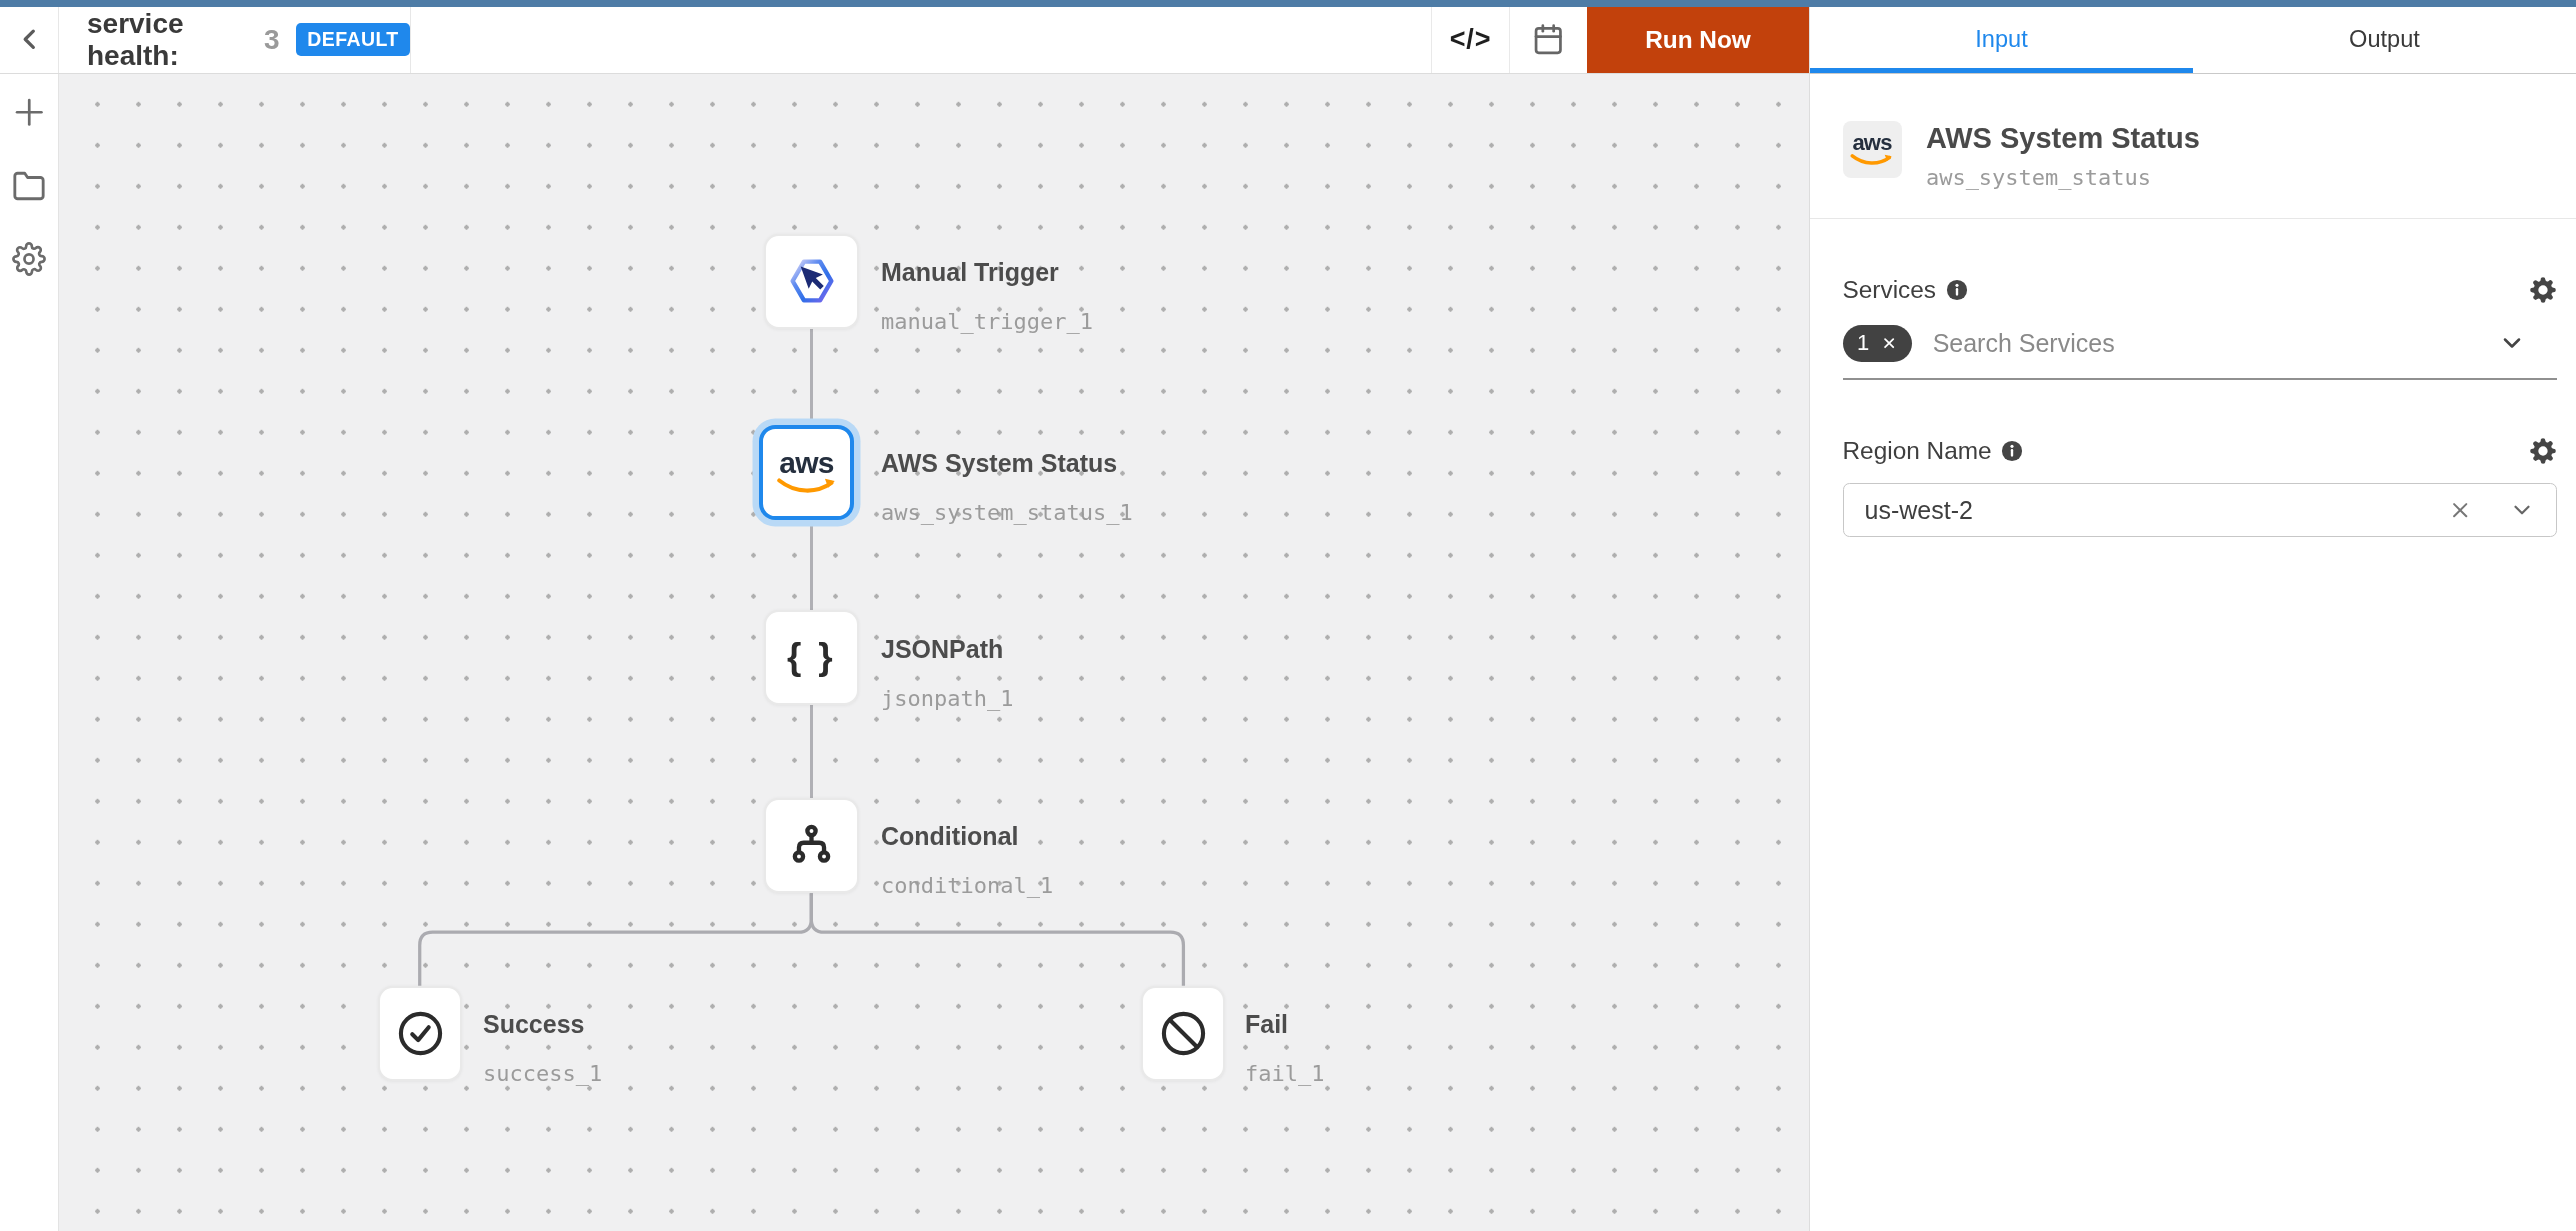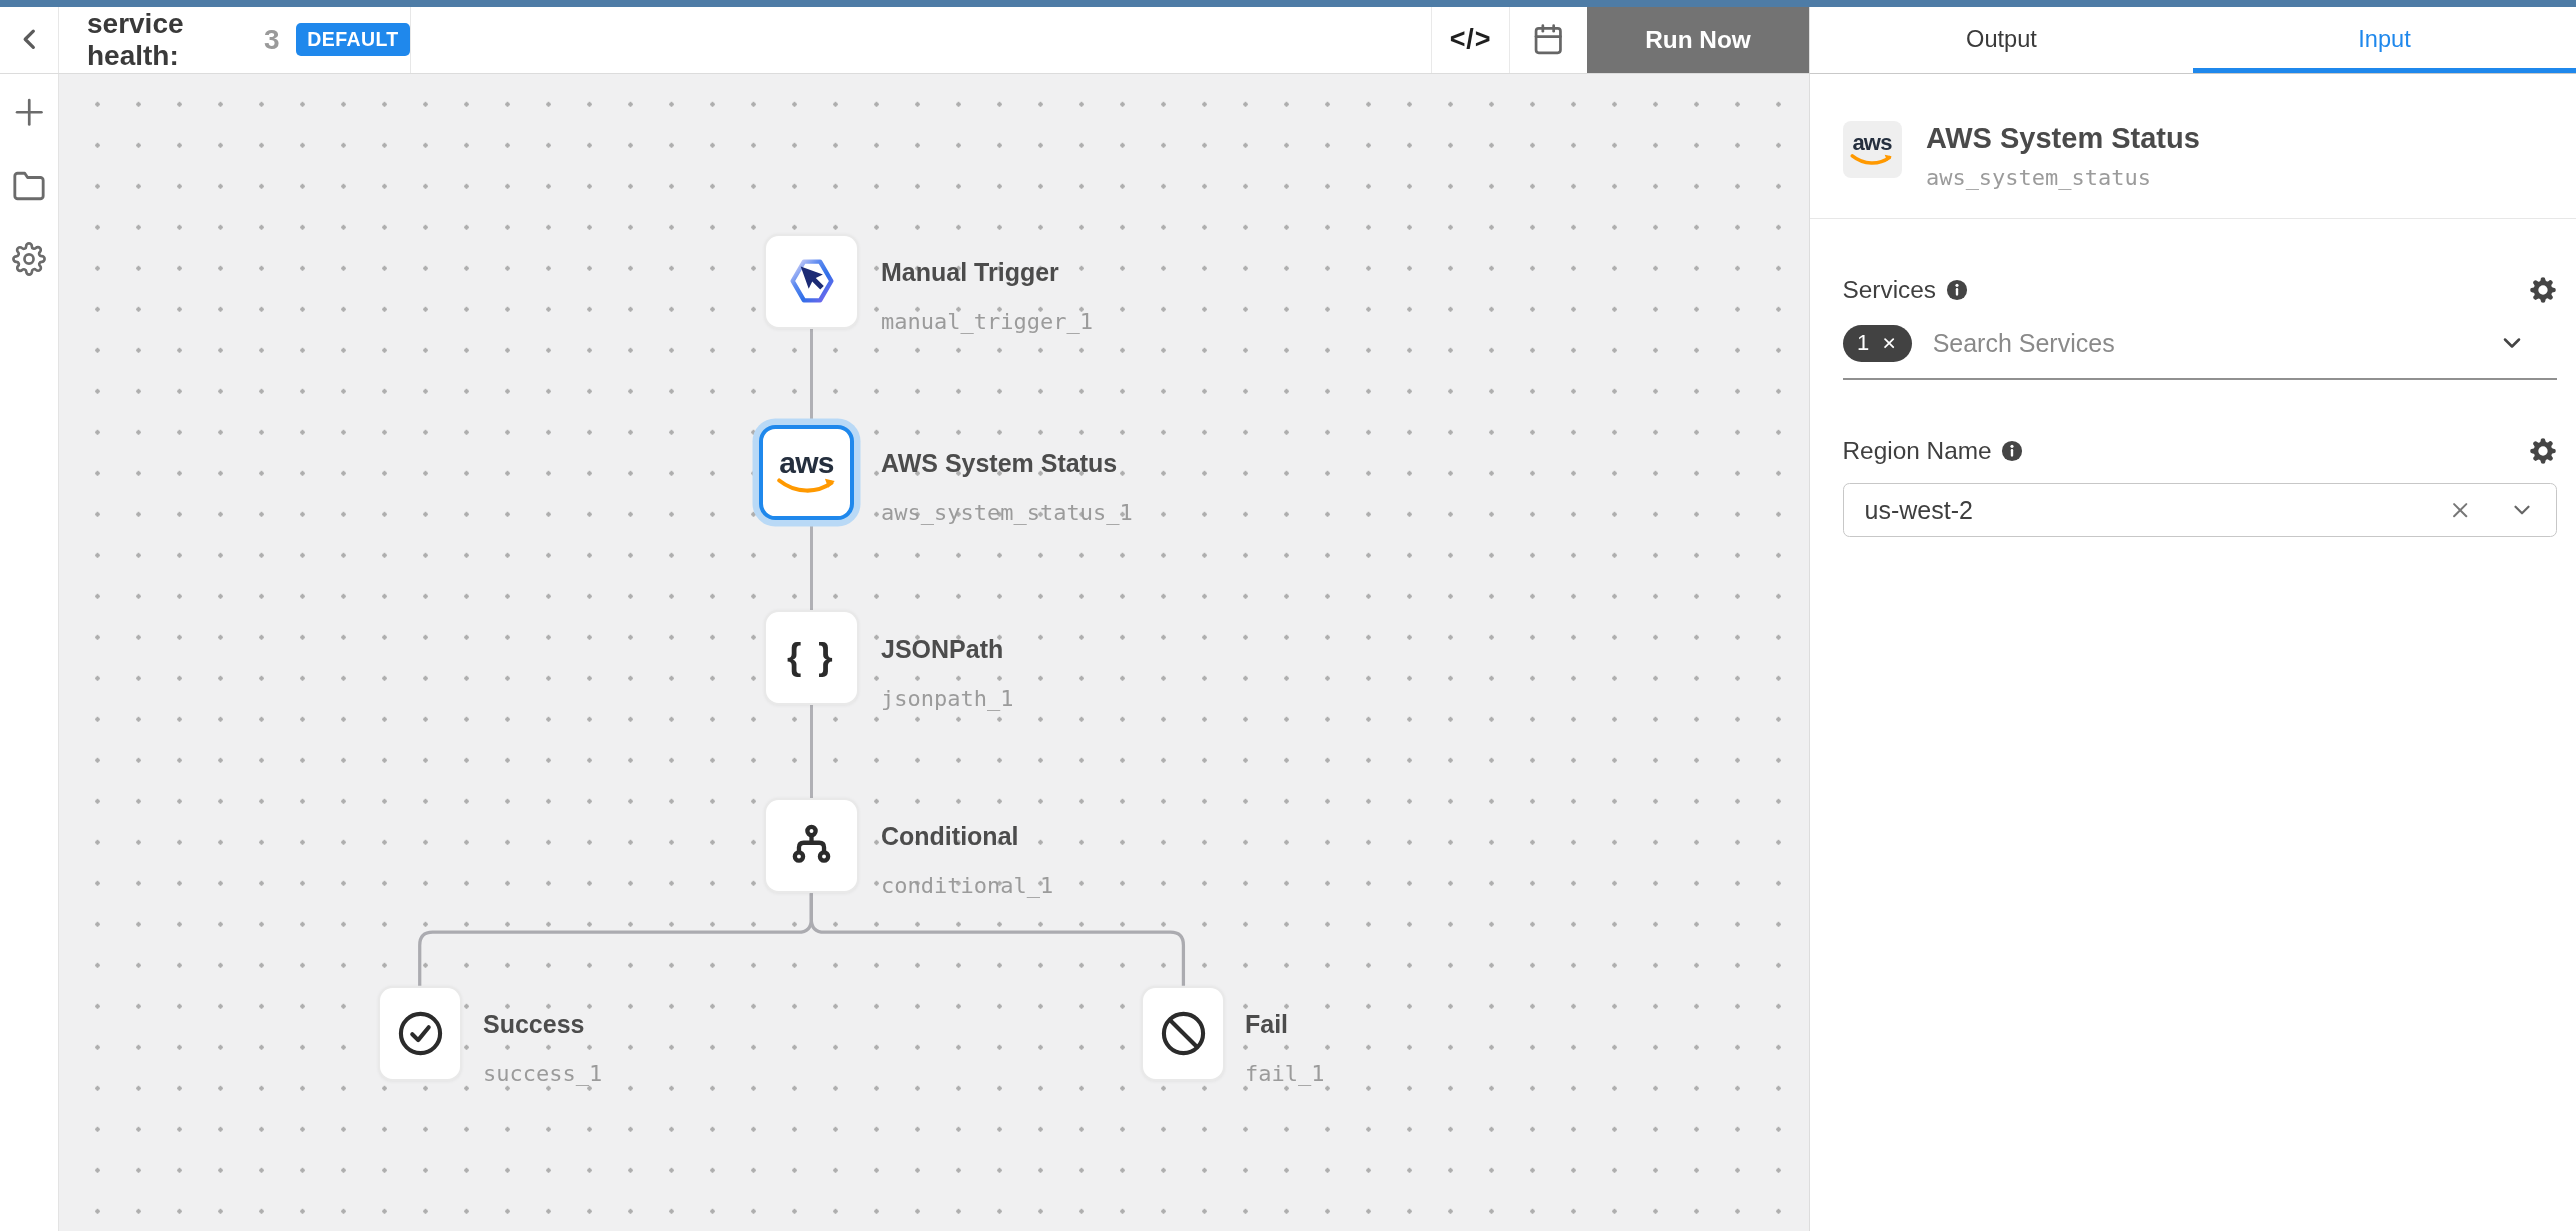--- a/index.html
+++ b/index.html
@@ -16,21 +16,21 @@
   .title-cell { width:352px; display:flex; align-items:center; padding-left:28px;
                 border-right:1.6px solid #e7e7e7; gap:11.4px; }
   .pb-title { font-size:28px; font-weight:700; color:#3a3a3a; }
   .pb-count { font-size:28px; font-weight:600; color:#9a9a9a; }
   .default-badge { background:#1f88ec; color:#fff; font-size:19.5px; font-weight:700;
                    padding:4.9px 11.4px; border-radius:4.9px; letter-spacing:0.4px; margin-left:5px; }
   .hspacer { flex:1; }
   .tool-btn { width:78px; display:flex; align-items:center; justify-content:center;
               border-left:1.6px solid #e9e9e9; cursor:pointer; background:#fff; }
   .code-glyph { font-size:27px; font-weight:600; color:#1f1f1f; letter-spacing:0.8px; }
-  .run-btn { width:222px; background:#737373; color:#fff; border:none; font-size:24.4px;
+  .run-btn { width:222px; background:#c2410c; color:#fff; border:none; font-size:24.4px;
              font-weight:700; cursor:pointer; font-family:inherit; }
   .tabs { width:767px; display:flex; border-left:1.6px solid #e0e0e0; border-bottom:1.6px solid #c9c9c9;
           margin-bottom:-1.6px; background:#fff; }
   .tab { flex:1; display:flex; align-items:center; justify-content:center; font-size:23.6px;
          color:#3a3a3a; position:relative; cursor:pointer; }
   .tab.active { color:#1f88ec; }
   .tab.active::after { content:""; position:absolute; left:0; right:0; bottom:0; height:4.9px;
                        background:#1f88ec; }
 
   
@@ -121,22 +121,22 @@
   <div class="tool-btn">
     <svg width="32.5" height="32.5" viewBox="0 0 24 24" fill="none" stroke="#666" stroke-width="2" stroke-linecap="round" stroke-linejoin="round">
         <rect x="3" y="4" width="18" height="18" rx="2"></rect>
         <line x1="16" y1="2" x2="16" y2="6"></line>
         <line x1="8" y1="2" x2="8" y2="6"></line>
         <line x1="3" y1="10" x2="21" y2="10"></line>
       </svg>
   </div>
   <button class="run-btn">Run Now</button>
   <div class="tabs">
+    <div class="tab active">Input</div>
     <div class="tab">Output</div>
-    <div class="tab active">Input</div>
   </div>
 </div>
 
 <div class="main">
 
   <div class="sidebar">
     <div class="sb-btn">
       <svg width="32.5" height="32.5" viewBox="0 0 24 24" fill="none" stroke="#6b6b6b" stroke-width="2" stroke-linecap="round">
           <line x1="12" y1="3" x2="12" y2="21"></line>
           <line x1="3" y1="12" x2="21" y2="12"></line>

